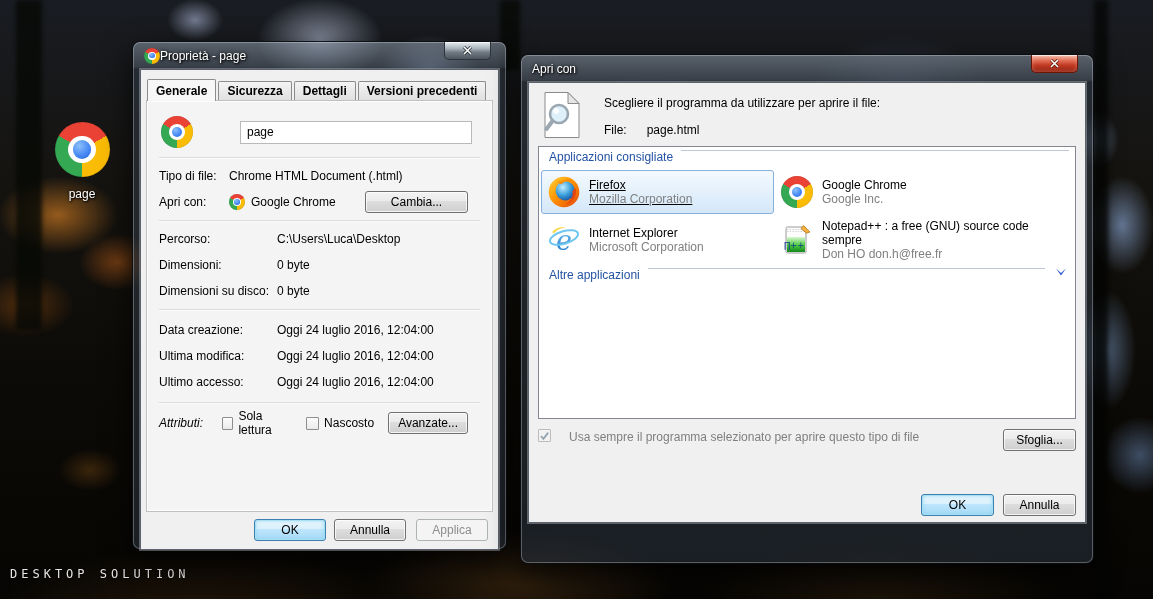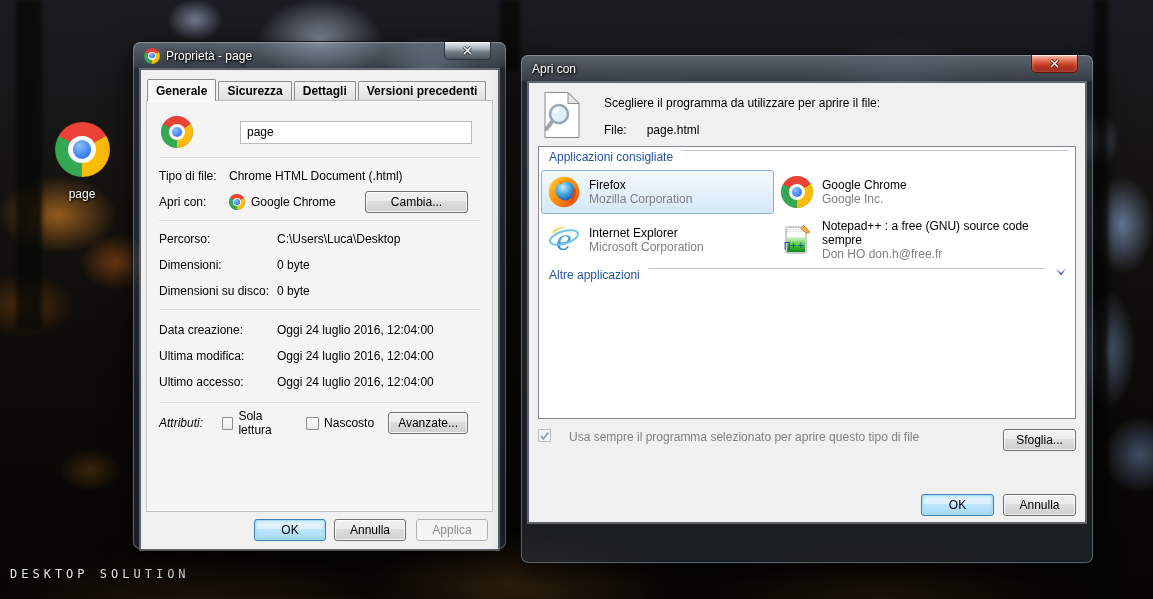--- a/index.html
+++ b/index.html
@@ -56,21 +56,21 @@
   .cl-32{ width:32px; height:32px; }
   .cl-16{ width:16px; height:16px; }
 
   
   .win{
     position:absolute; border-radius:7px;
     background:linear-gradient(180deg, rgba(130,142,156,.62) 0, rgba(82,94,108,.55) 25px, rgba(46,55,66,.6) 27px, rgba(38,46,56,.62) 100%);
     box-shadow:0 0 0 1px rgba(10,14,20,.92), inset 0 0 0 1px rgba(255,255,255,.28), 0 10px 30px rgba(0,0,0,.75);
     padding:0 7px 7px 7px;
   }
-  .titlebar{ position:relative; height:27px; display:flex; align-items:center; gap:6px; padding:0 4px; }
+  .titlebar{ position:relative; height:27px; display:flex; align-items:center; gap:0; padding:0 4px; }
   .title-text{ font-size:12px; color:#fff; text-shadow:0 0 4px rgba(0,0,0,.95), 1px 1px 2px #000; }
   .client{ position:relative; background:#f0f0f0; border:1px solid #5a636e; box-shadow:0 0 0 1px rgba(255,255,255,.3); }
 
   .close-btn{ position:absolute; right:8px; top:0; width:47px; height:18px; border-radius:0 0 5px 5px;
     display:flex; align-items:center; justify-content:center; cursor:default; }
   .close-red{ background:linear-gradient(#f6c1b2 0%, #e06a50 35%, #c23a23 60%, #8e2110 100%);
     border:1px solid #6e1407; border-top:none; box-shadow:inset 0 1px 0 rgba(255,255,255,.65), inset 0 0 4px rgba(255,200,180,.4); }
   .close-gray{ background:linear-gradient(#e9eef3 0%, #a6afb8 40%, #717b85 60%, #4c555e 100%);
     border:1px solid #2e343b; border-top:none; box-shadow:inset 0 1px 0 rgba(255,255,255,.6); }
 
@@ -135,21 +135,21 @@
   .ow-file-label, .ow-file-value{ color:#000; }
 
   .ow-listbox{ margin-top:7px; height:273px; background:#fff; border:1px solid #828790; padding:3px 6px 0 2px; overflow:hidden; }
   .ow-group-header{ display:flex; gap:8px; height:18px; padding-left:8px; }
   .ow-group-label{ color:#2353a4; white-space:nowrap; }
   .ow-group-line{ flex:1; height:1px; background:#bdc7d8; }
   .ow-chevron{ width:12px; height:8px; margin:0 2px; }
 
   .ow-grid{ display:grid; grid-template-columns:233px 1fr; padding:2px 0 2px 0; }
   .ow-app{ display:flex; align-items:center; gap:9px; padding:4px 6px; border:1px solid transparent; border-radius:3px; min-height:44px; }
-  .ow-app.selected{ background:linear-gradient(#f4fafe, #d7e9f9 90%); border-color:#88b0dd; }
+  .ow-app.selected{ background:linear-gradient(#f4fafe, #d7e9f9 90%); border-color:#88b0dd;text-decoration:underline; }
   .ow-app-texts{ line-height:14px; }
   .ow-app-name{ color:#000; }
   .ow-app-vendor{ color:#7f7f7f; }
   .ow-app-icon{ width:32px; height:32px; flex:0 0 32px; }
 
   .ow-always-row{ display:flex; align-items:flex-start; gap:18px; margin-top:10px; }
   .ow-always-label{ color:#7f7f7f; padding-top:1px; }
   .btn-sfoglia{ position:absolute; right:9px; top:346px; width:73px; }
   .ow-btnrow{ position:absolute; right:9px; top:411px; display:flex; gap:9px; }
   .ow-btnrow .btn{ width:73px; }

